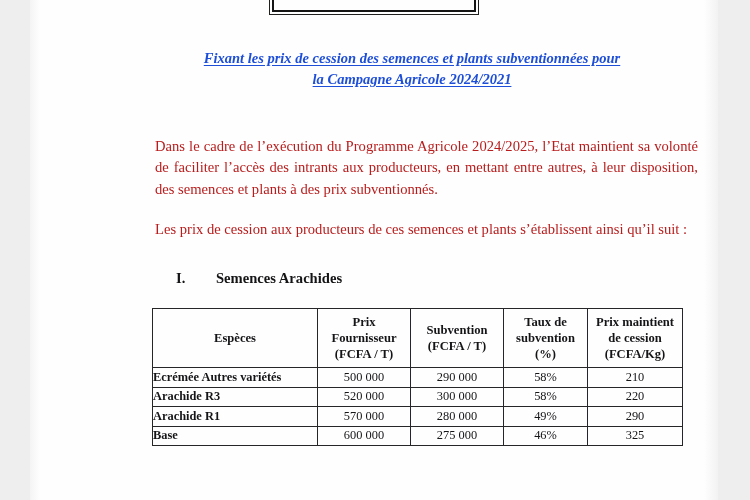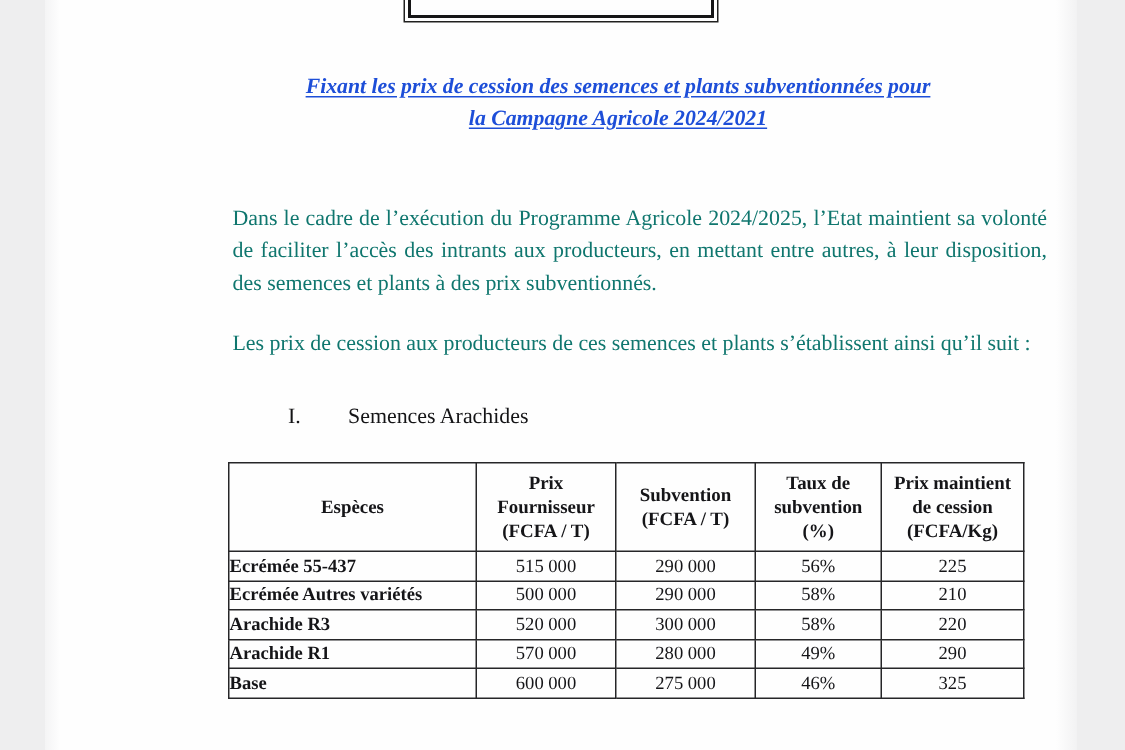--- a/index.html
+++ b/index.html
@@ -84,34 +84,33 @@
   }
 
   
   .para {
     position: absolute;
     left: 125px;
     width: 543px;
     text-align: justify;
     font-size: 14.6px;
     line-height: 1.5;
-    color: #0f766e;
+    color: #b91c1c;
   }
   #para-1 { top: 121px; }
   #para-2 { top: 204px; }
 
   
   .section-heading {
     position: absolute;
     left: 146px;
     top: 270px;
     font-size: 14.6px;
-    font-weight: normal;
+    font-weight: bold;
     color: #141416;
-    margin-left: 16px;
   }
   .section-heading .num { display: inline-block; width: 40px; }
 
   
   table.price-table {
     position: absolute;
     left: 122px;
     top: 308px;
     width: 530px;
     border-collapse: collapse;
@@ -209,27 +208,20 @@
         </th>
         <th>
           <span>Prix maintient</span><br>
           <span>de cession</span><br>
           <span>(FCFA/Kg)</span>
         </th>
       </tr>
     </thead>
     <tbody>
       <tr>
-        <td class="species">Ecrémée 55-437</td>
-        <td class="num">515 000</td>
-        <td class="num">290 000</td>
-        <td class="num">56%</td>
-        <td class="last">225</td>
-      </tr>
-      <tr>
         <td class="species">Ecrémée Autres variétés</td>
         <td class="num">500 000</td>
         <td class="num">290 000</td>
         <td class="num">58%</td>
         <td class="last">210</td>
       </tr>
       <tr>
         <td class="species">Arachide R3</td>
         <td class="num">520 000</td>
         <td class="num">300 000</td>

